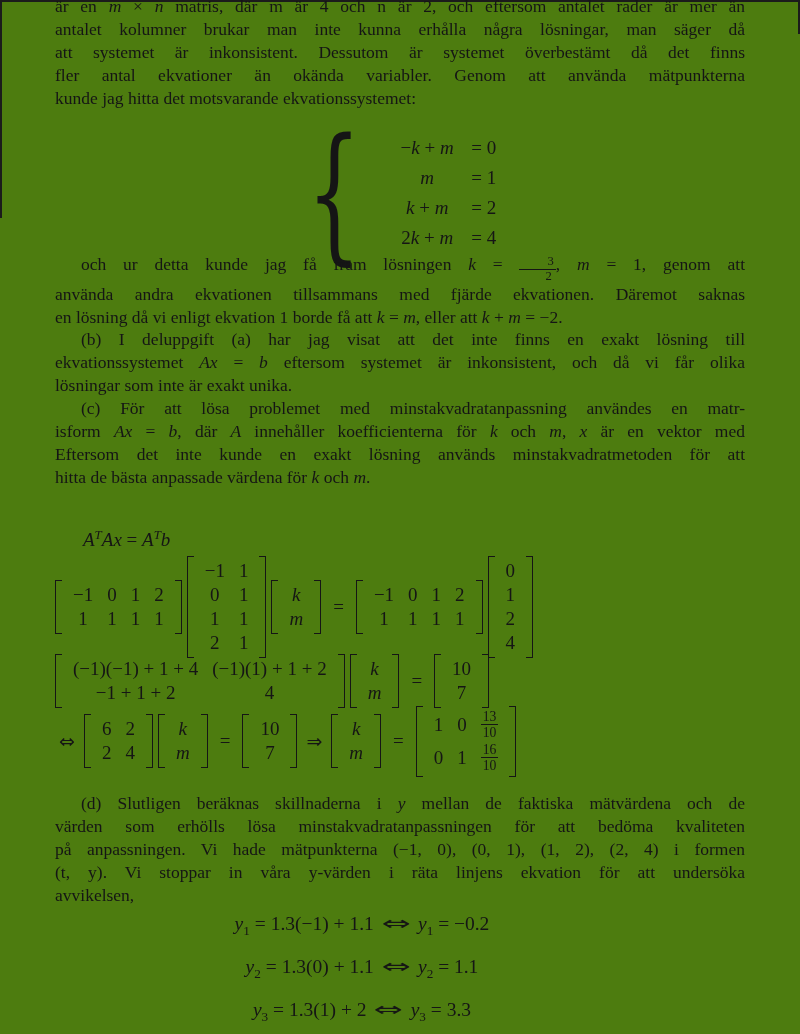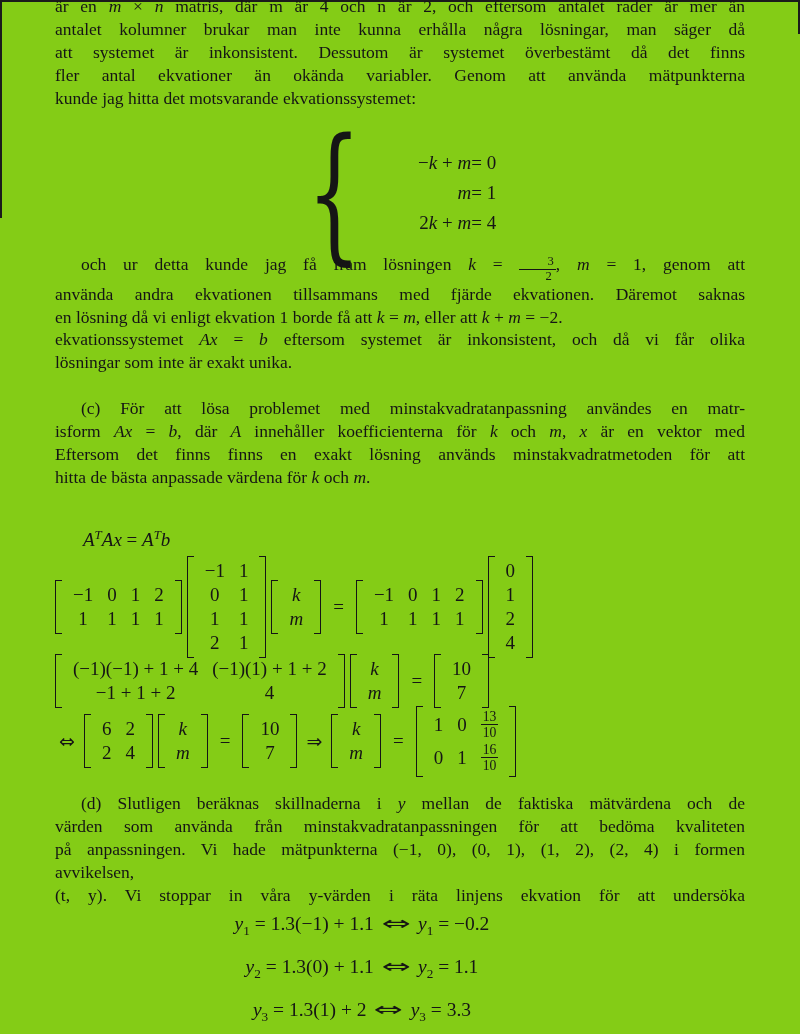--- a/index.html
+++ b/index.html
@@ -3,21 +3,21 @@
 <meta charset="utf-8">
 <style>
   html, body { margin:0; padding:0; }
   body {
     width:800px; height:1034px;
     background:#ffffff;
     color:#151515;
     font-family:"Liberation Serif","DejaVu Serif",serif;
     position:relative; overflow:hidden;
   }
-  .page { position:absolute; inset:0; background:#84cc16; }
+  .page { position:absolute; inset:0; background:#4d7c0f; }
 
   
   .edge-top   { position:absolute; top:0; left:0; width:800px; height:2px; background:#1b1b1b; }
   .edge-left  { position:absolute; top:0; left:0; width:2px; height:218px; background:#1b1b1b; }
   .edge-right { position:absolute; top:0; right:0; width:2px; height:34px; background:#1b1b1b; }
 
   
   .para { position:absolute; left:55px; width:690px; font-size:17.5px; line-height:23px; }
   .jline { text-align:justify; text-align-last:justify; white-space:normal; }
   .jline.last { text-align-last:left; }
@@ -35,21 +35,21 @@
   .fnum { display:block; font-size:0.72em; line-height:1.05; border-bottom:1.1px solid #151515; padding:0 2px; }
   .fden { display:block; font-size:0.72em; line-height:1.1; }
 
   
   .eqsys { position:absolute; left:297px; top:133px; display:flex; align-items:center; }
   .brace { font-family:"DejaVu Serif",serif; font-size:148px; line-height:120px;
            display:inline-block; transform:scaleX(0.58); transform-origin:center;
            margin:0 -8px 0 -10px; font-weight:400; }
   .eqsys table { border-collapse:collapse; margin-left:10px; }
   .eqsys td { font-size:19px; line-height:30px; padding:0; vertical-align:middle; }
-  .eqsys td.lhs { width:88px; text-align:right; }
+  .eqsys td.lhs { width:88px; text-align:center; }
   .eqsys td.rhs { text-align:left; }
 
   
   .normal-eq { position:absolute; left:83px; top:527px; font-size:19px; }
   .matrow { position:absolute; left:55px; display:flex; align-items:center; gap:5px; font-size:19px; }
   .matrow .eq { margin:0 7px; }
   .matrow .arrow { margin:0 4px; }
   .bmat { display:inline-flex; align-items:stretch; }
   .br { width:6px; }
   .br.l { border:1.7px solid #151515; border-right:none; margin-right:2px; }
@@ -85,42 +85,47 @@
       <tbody>
           <tr>
         <td class="lhs">−<i>k</i> + <i>m</i></td>
         <td class="rhs">= 0</td>
       </tr>
       <tr>
         <td class="lhs"><i>m</i></td>
         <td class="rhs">= 1</td>
       </tr>
       <tr>
+        <td class="lhs"><i>k</i> + <i>m</i></td>
+        <td class="rhs">= 2</td>
+      </tr>
+      <tr>
         <td class="lhs">2<i>k</i> + <i>m</i></td>
         <td class="rhs">= 4</td>
       </tr>
     </tbody>
       </table>
   </div>
 
   <div class="para" style="top:253px">
     <div class="jline indent">och ur detta kunde jag få fram lösningen <i>k</i> = <span class="frac"><span class="fnum">3</span><span class="fden">2</span></span>, <i>m</i> = 1, genom att</div>
     <div class="jline">använda andra ekvationen tillsammans med fjärde ekvationen.  Däremot saknas</div>
     <div class="jline last">en lösning då vi enligt ekvation 1 borde få att <i>k</i> = <i>m</i>, eller att <i>k</i> + <i>m</i> = −2.</div>
   </div>
 
   <div class="para" style="top:328px">
+    <div class="jline indent">(b) I deluppgift (a) har jag visat att det inte finns en exakt lösning till</div>
     <div class="jline">ekvationssystemet <i>Ax</i> = <i>b</i> eftersom systemet är inkonsistent, och då vi får olika</div>
     <div class="jline last">lösningar som inte är exakt unika.</div>
   </div>
 
   <div class="para" style="top:397px">
     <div class="jline indent">(c) För att lösa problemet med minstakvadratanpassning användes en matr-</div>
     <div class="jline">isform <i>Ax</i> = <i>b</i>, där <i>A</i> innehåller koefficienterna för <i>k</i> och <i>m</i>, <i>x</i> är en vektor med</div>
-    <div class="jline">Eftersom det finns finns en exakt lösning används minstakvadratmetoden för att</div>
+    <div class="jline">Eftersom det inte kunde en exakt lösning används minstakvadratmetoden för att</div>
     <div class="jline last">hitta de bästa anpassade värdena för <i>k</i> och <i>m</i>.</div>
   </div>
 
   <div class="normal-eq"><i>A</i><sup><i>T</i></sup><i>Ax</i> = <i>A</i><sup><i>T</i></sup><i>b</i></div>
 
   <div class="matrow" style="top:556px">
     <span class="bmat">
         <span class="br l"></span>
         <span class="mbody">
           <table class="mtx">
@@ -373,24 +378,24 @@
               </tr>
             </tbody>
           </table>
         </span>
         <span class="br r"></span>
       </span>
   </div>
 
   <div class="para" style="top:792px">
     <div class="jline indent">(d) Slutligen beräknas skillnaderna i <i>y</i> mellan de faktiska mätvärdena och de</div>
-    <div class="jline">värden som använda från minstakvadratanpassningen för att bedöma kvaliteten</div>
+    <div class="jline">värden som erhölls lösa minstakvadratanpassningen för att bedöma kvaliteten</div>
     <div class="jline">på anpassningen.  Vi hade mätpunkterna (−1, 0), (0, 1), (1, 2), (2, 4) i formen</div>
+    <div class="jline">(t, y).  Vi stoppar in våra y-värden i räta linjens ekvation för att undersöka</div>
     <div class="jline last">avvikelsen,</div>
-    <div class="jline">(t, y).  Vi stoppar in våra y-värden i räta linjens ekvation för att undersöka</div>
   </div>
 
   <div class="finals">
     <div class="fline"><i>y</i><sub>1</sub> = 1.3(−1) + 1.1 <span class="arrow"><span class="stretchx">⇔</span></span> <i>y</i><sub>1</sub> = −0.2</div>
     <div class="fline"><i>y</i><sub>2</sub> = 1.3(0) + 1.1 <span class="arrow"><span class="stretchx">⇔</span></span> <i>y</i><sub>2</sub> = 1.1</div>
     <div class="fline"><i>y</i><sub>3</sub> = 1.3(1) + 2 <span class="arrow"><span class="stretchx">⇔</span></span> <i>y</i><sub>3</sub> = 3.3</div>
     <div class="fline"> = 1.3(2) + 4 <span class="arrow"><span class="stretchx">⇔</span></span>  = 6.6</div>
   </div>
 
 </div>

